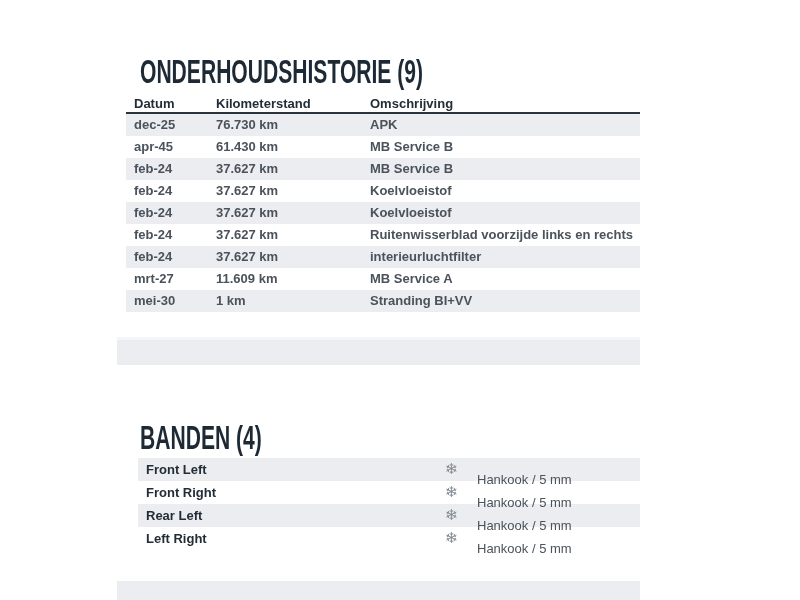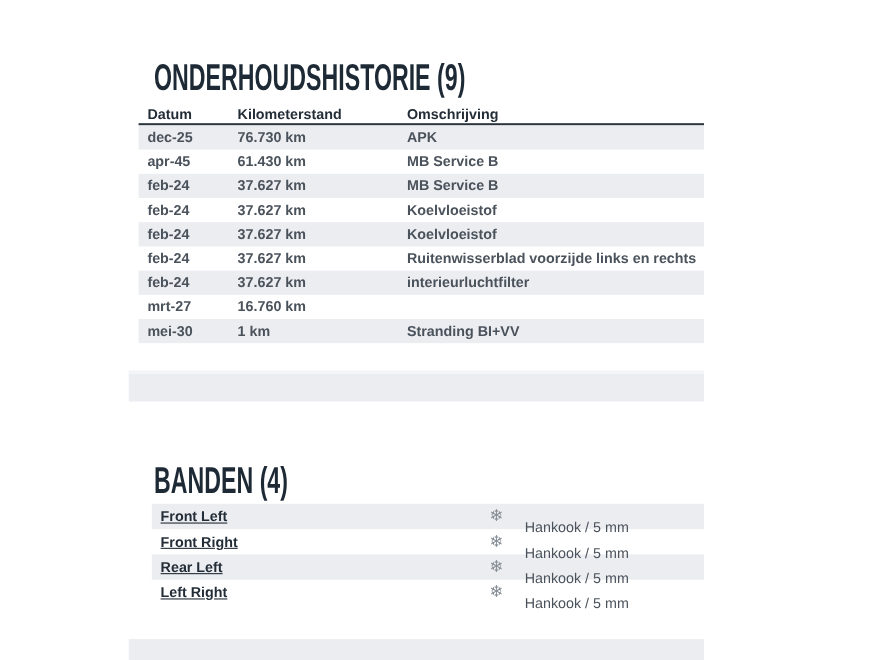--- a/index.html
+++ b/index.html
@@ -50,21 +50,21 @@
   #strip-2 { top: 581px; height: 19px; }
 
   
   .ttable { position: absolute; left: 138px; top: 458px; width: 547px; }
   .trow {
     display: flex; align-items: center;
     height: 23px; line-height: 23px;
     font-size: 13px;
   }
   .ttable .trow:nth-child(odd) { background: #ecedf1; }
-  .tire-pos { width: 307px; padding-left: 8px; font-weight: 700; color: #232d37; overflow: hidden; text-decoration: underline; }
+  .tire-pos { width: 307px; padding-left: 8px; font-weight: 700; color: #232d37; overflow: hidden; }
   .tire-icon {
     width: 24px; text-align: left;
     color: #848c94; font-size: 15px; line-height: 23px;
     font-family: "DejaVu Sans", sans-serif;
   }
   .tire-val { flex: 1; padding-left: 8px; color: #4a525b; overflow: hidden; margin-top: 20px; }
 </style>
 </head>
 <body>
 
@@ -109,21 +109,22 @@
         <div class="col-km">37.627 km</div>
         <div class="col-oms">Ruitenwisserblad voorzijde links en rechts</div>
       </div>
       <div class="mrow">
         <div class="col-datum">feb-24</div>
         <div class="col-km">37.627 km</div>
         <div class="col-oms">interieurluchtfilter</div>
       </div>
       <div class="mrow">
         <div class="col-datum">mrt-27</div>
-        <div class="col-km">16.760 km</div>
+        <div class="col-km">11.609 km</div>
+        <div class="col-oms">MB Service A</div>
       </div>
       <div class="mrow">
         <div class="col-datum">mei-30</div>
         <div class="col-km">1 km</div>
         <div class="col-oms">Stranding BI+VV</div>
       </div>
     </div>
   </div>
 
   <div class="strip" id="strip-1"></div>

